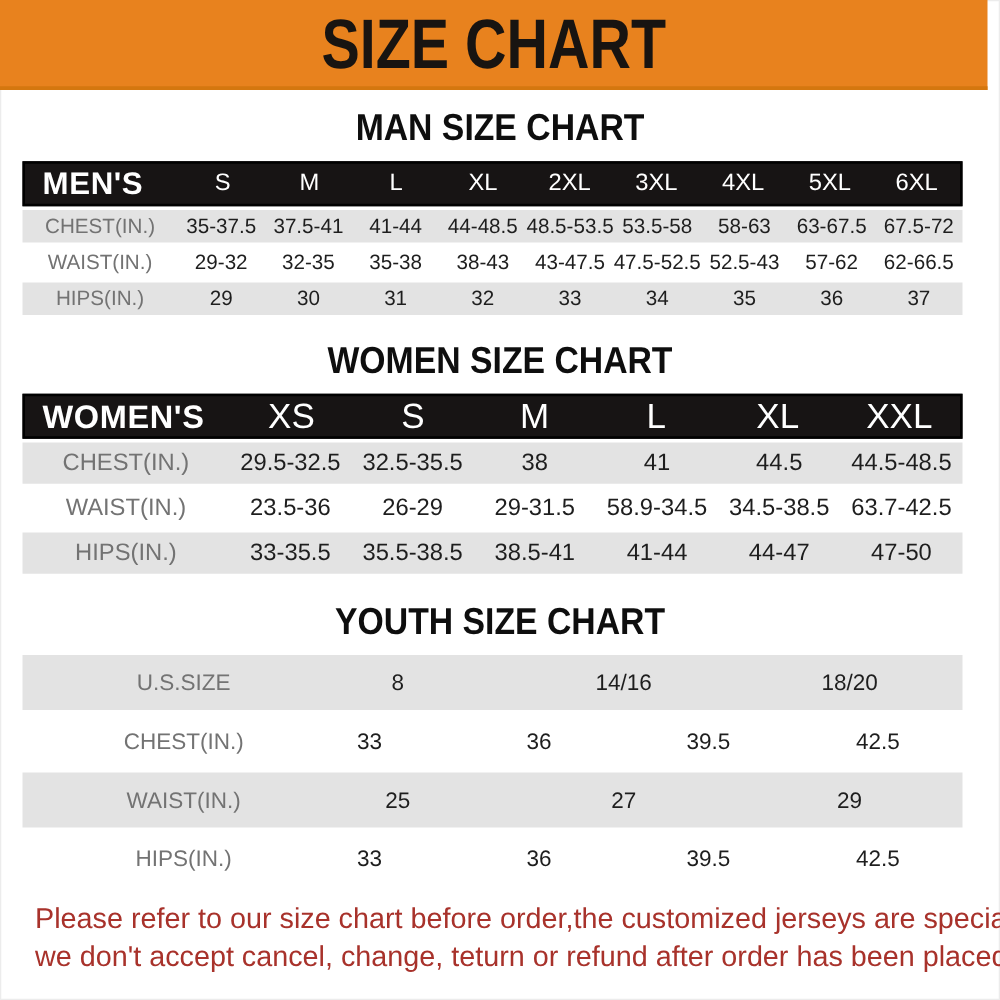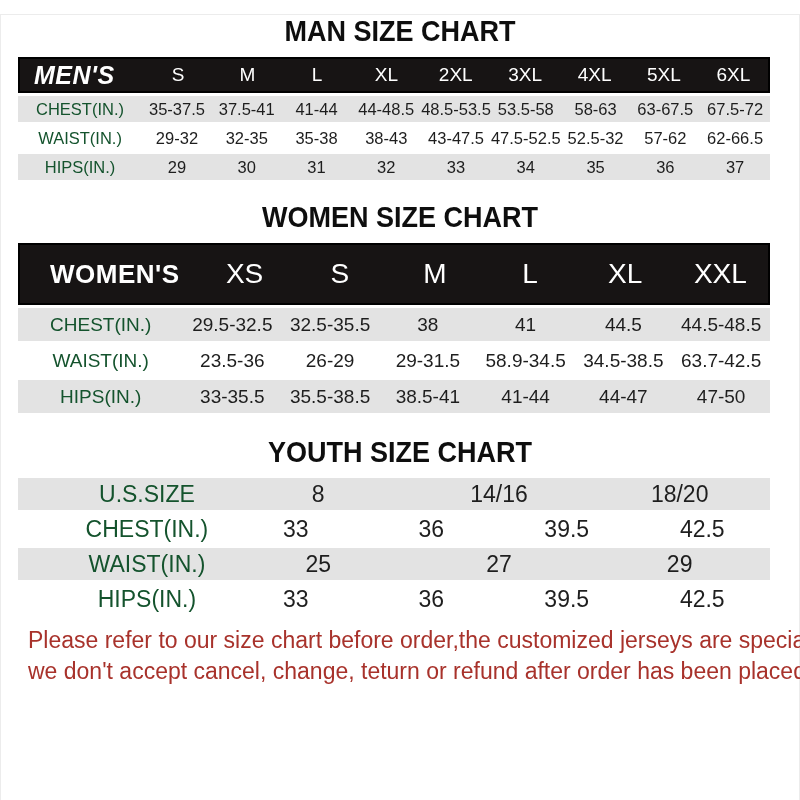--- a/index.html
+++ b/index.html
@@ -69,59 +69,62 @@
 
   .t-body .row {
     display:flex; align-items:center;
     margin-bottom:3px;
   }
   .t-body .row:nth-child(odd) { background:var(--stripe, #E3E3E3); }
   .t-body .label {
     width:var(--label-w);
     text-align:center;
     white-space:nowrap;
-    color:#14532d;
+    color:#737373;
   }
   .t-body .col { flex:1; text-align:center; white-space:nowrap; color:#1e1e1e; }
 
   
   .sec-men { --label-w:16.5%; }
   .sec-men .t-head { height:36px; }
-  .sec-men .t-head .label { font-size:25px;font-style:italic; }
+  .sec-men .t-head .label { font-size:25px; }
   .sec-men .t-head .col { font-size:19px; }
   .sec-men .t-body .row { height:26px; font-size:16.5px; }
 
   
   .sec-women { --label-w:22%; }
-  .sec-women .t-head { height:62px;padding-left:16px; }
+  .sec-women .t-head { height:36px; }
   .sec-women .t-head .label { font-size:26px; }
   .sec-women .t-head .col { font-size:28px; }
   .sec-women .t-body .row { height:33px; font-size:19px; }
 
   
   .sec-youth { --label-w:23%; }
   .sec-youth .t-head { height:44px; }
   .sec-youth .t-head .label { font-size:26px; letter-spacing:1px; }
   .sec-youth .t-head .col { font-size:22px; }
-  .sec-youth .t-body .row { height:32px; font-size:23px;padding-left:48px; }
+  .sec-youth .t-body .row { height:44px; font-size:18px;padding-left:48px; }
 
   
   .footer-note {
     margin:10px 26px 0 28px;
     color:var(--red, #A8322B);
     font-size:23px;
     line-height:1.34;
   }
   .footer-note .line { white-space:nowrap; }
 </style>
 </head>
 <body>
 
 <div class="page">
 
+  <div class="banner">
+    <div class="banner-title">SIZE CHART</div>
+  </div>
 
   <section class="sec-men">
     <h2 class="section-heading">MAN SIZE CHART</h2>
     <div class="size-table">
         <div class="t-head">
           <span class="label">MEN'S</span>
           <span class="col">S</span>
           <span class="col">M</span>
           <span class="col">L</span>
           <span class="col">XL</span>
@@ -145,21 +148,21 @@
             <span class="col">67.5-72</span>
           </div>
           <div class="row">
             <span class="label">WAIST(IN.)</span>
             <span class="col">29-32</span>
             <span class="col">32-35</span>
             <span class="col">35-38</span>
             <span class="col">38-43</span>
             <span class="col">43-47.5</span>
             <span class="col">47.5-52.5</span>
-            <span class="col">52.5-32</span>
+            <span class="col">52.5-43</span>
             <span class="col">57-62</span>
             <span class="col">62-66.5</span>
           </div>
           <div class="row">
             <span class="label">HIPS(IN.)</span>
             <span class="col">29</span>
             <span class="col">30</span>
             <span class="col">31</span>
             <span class="col">32</span>
             <span class="col">33</span>

